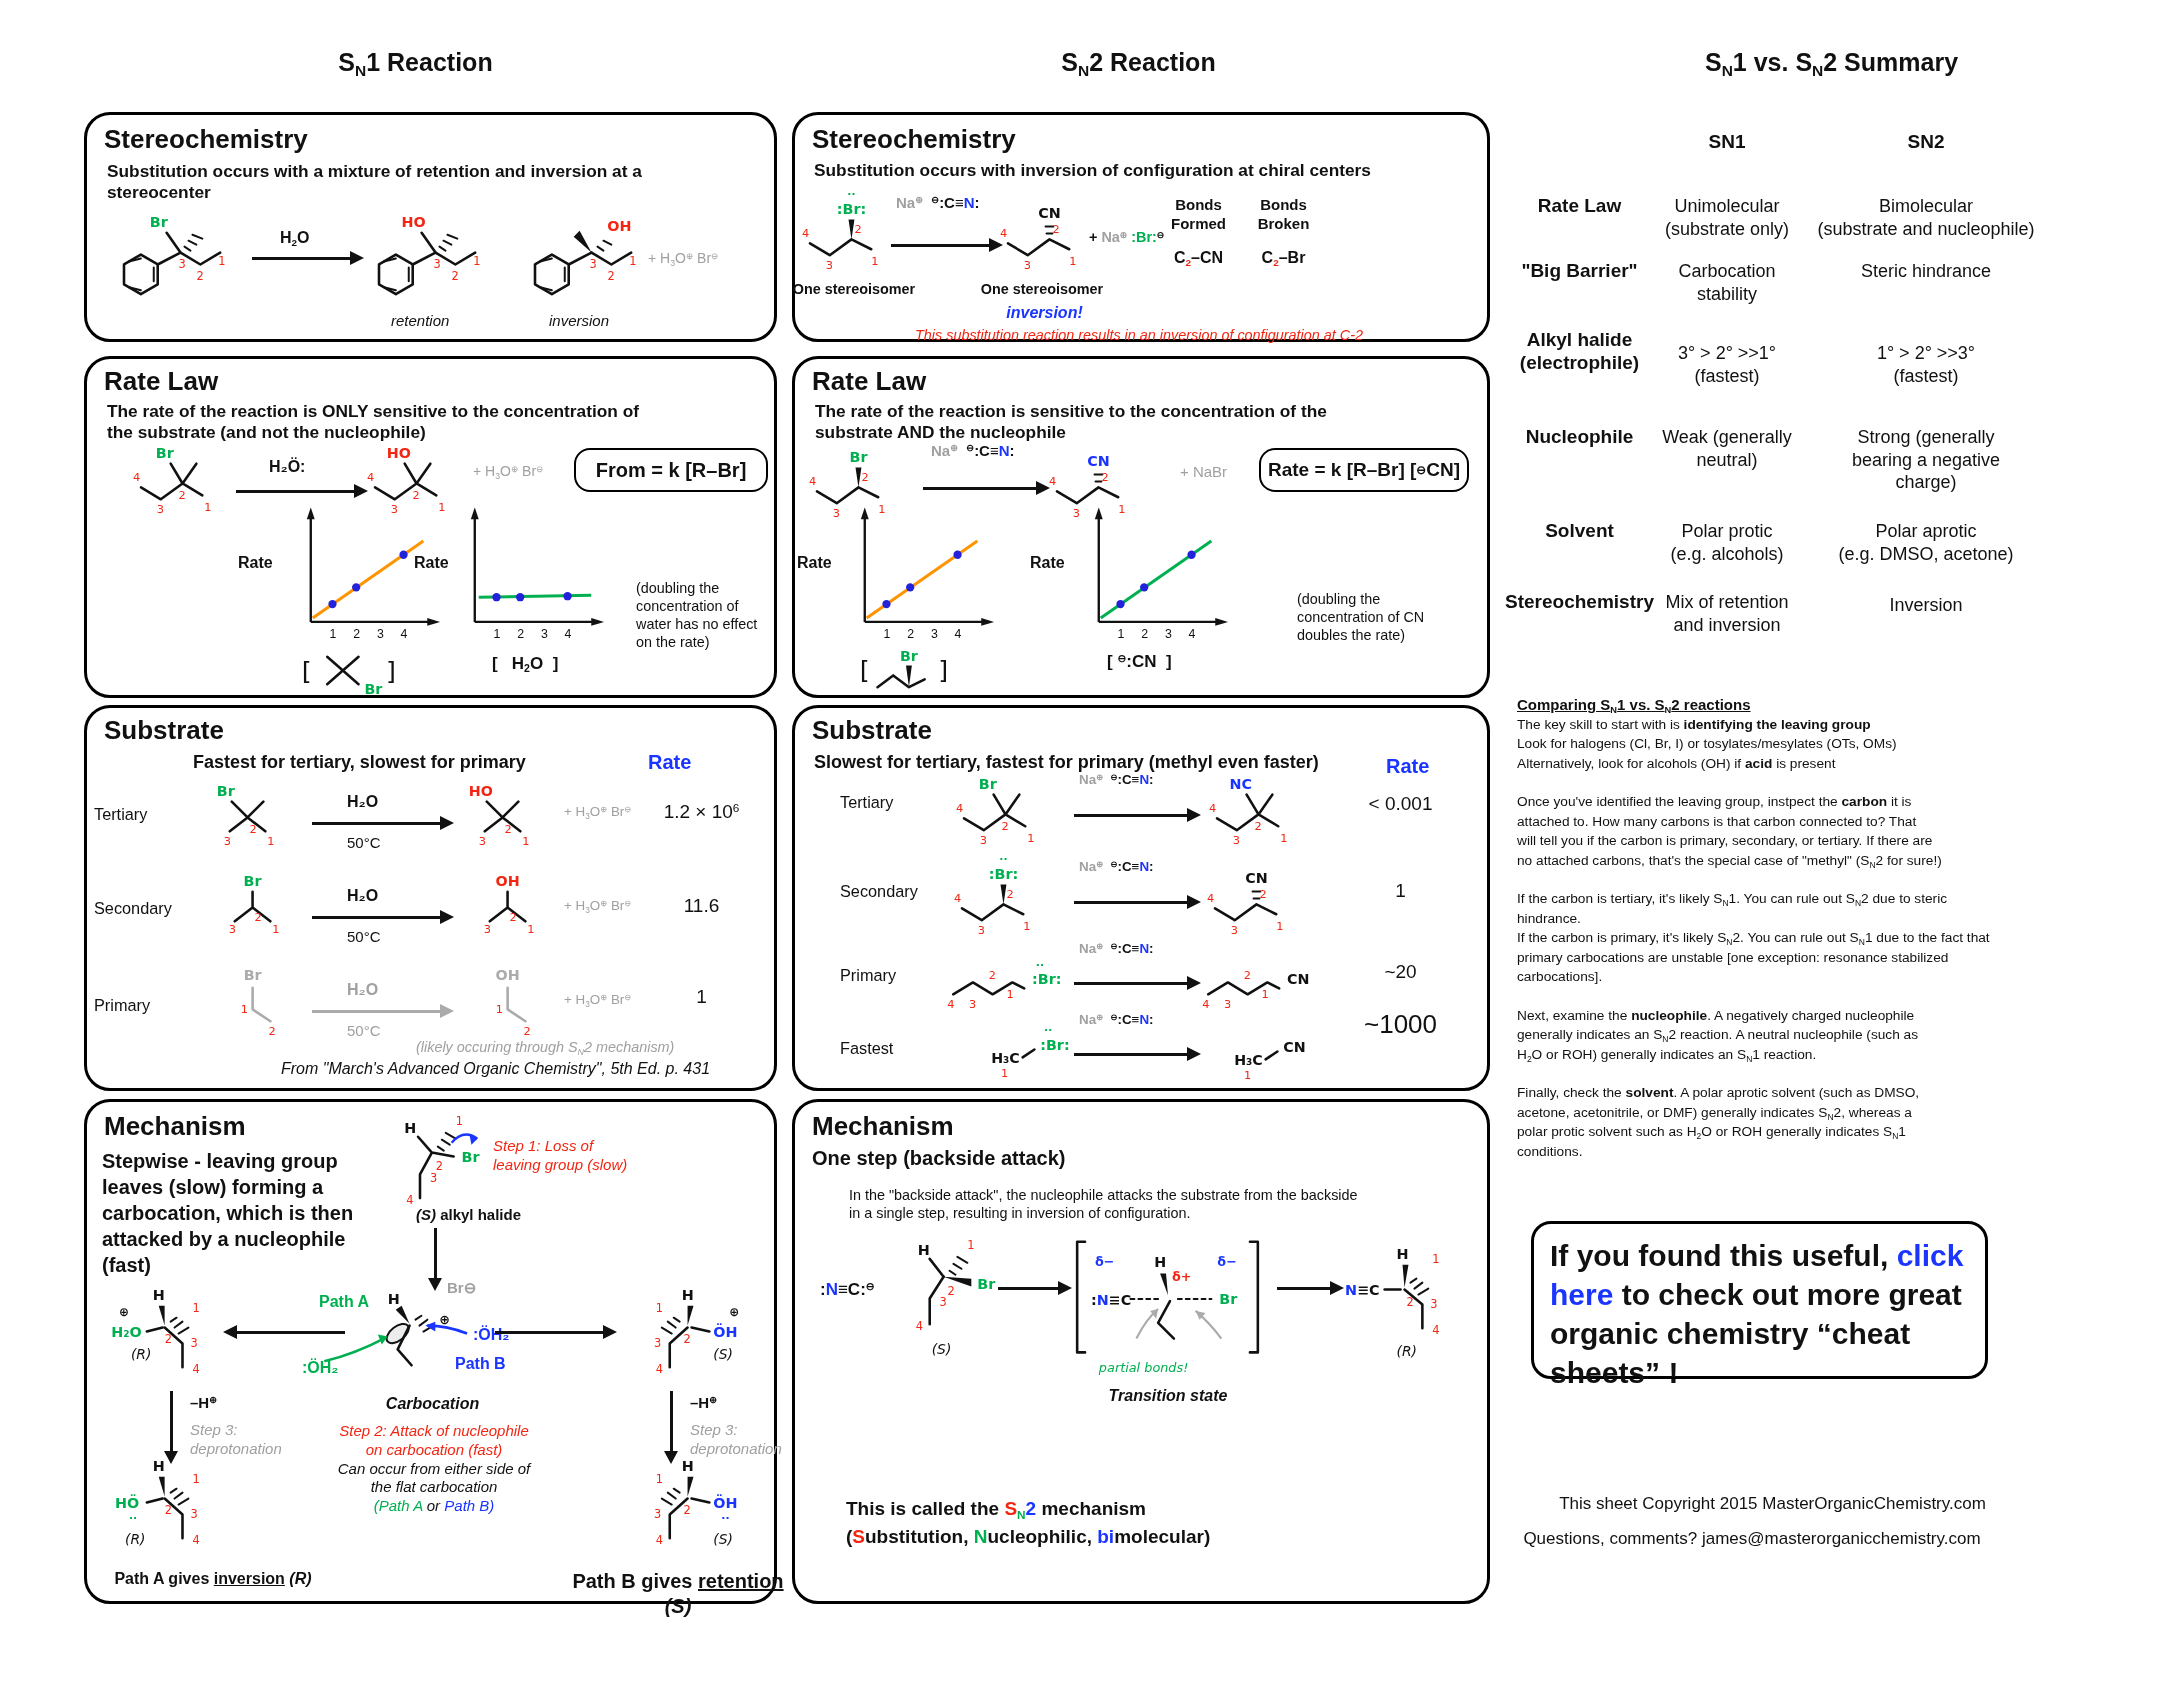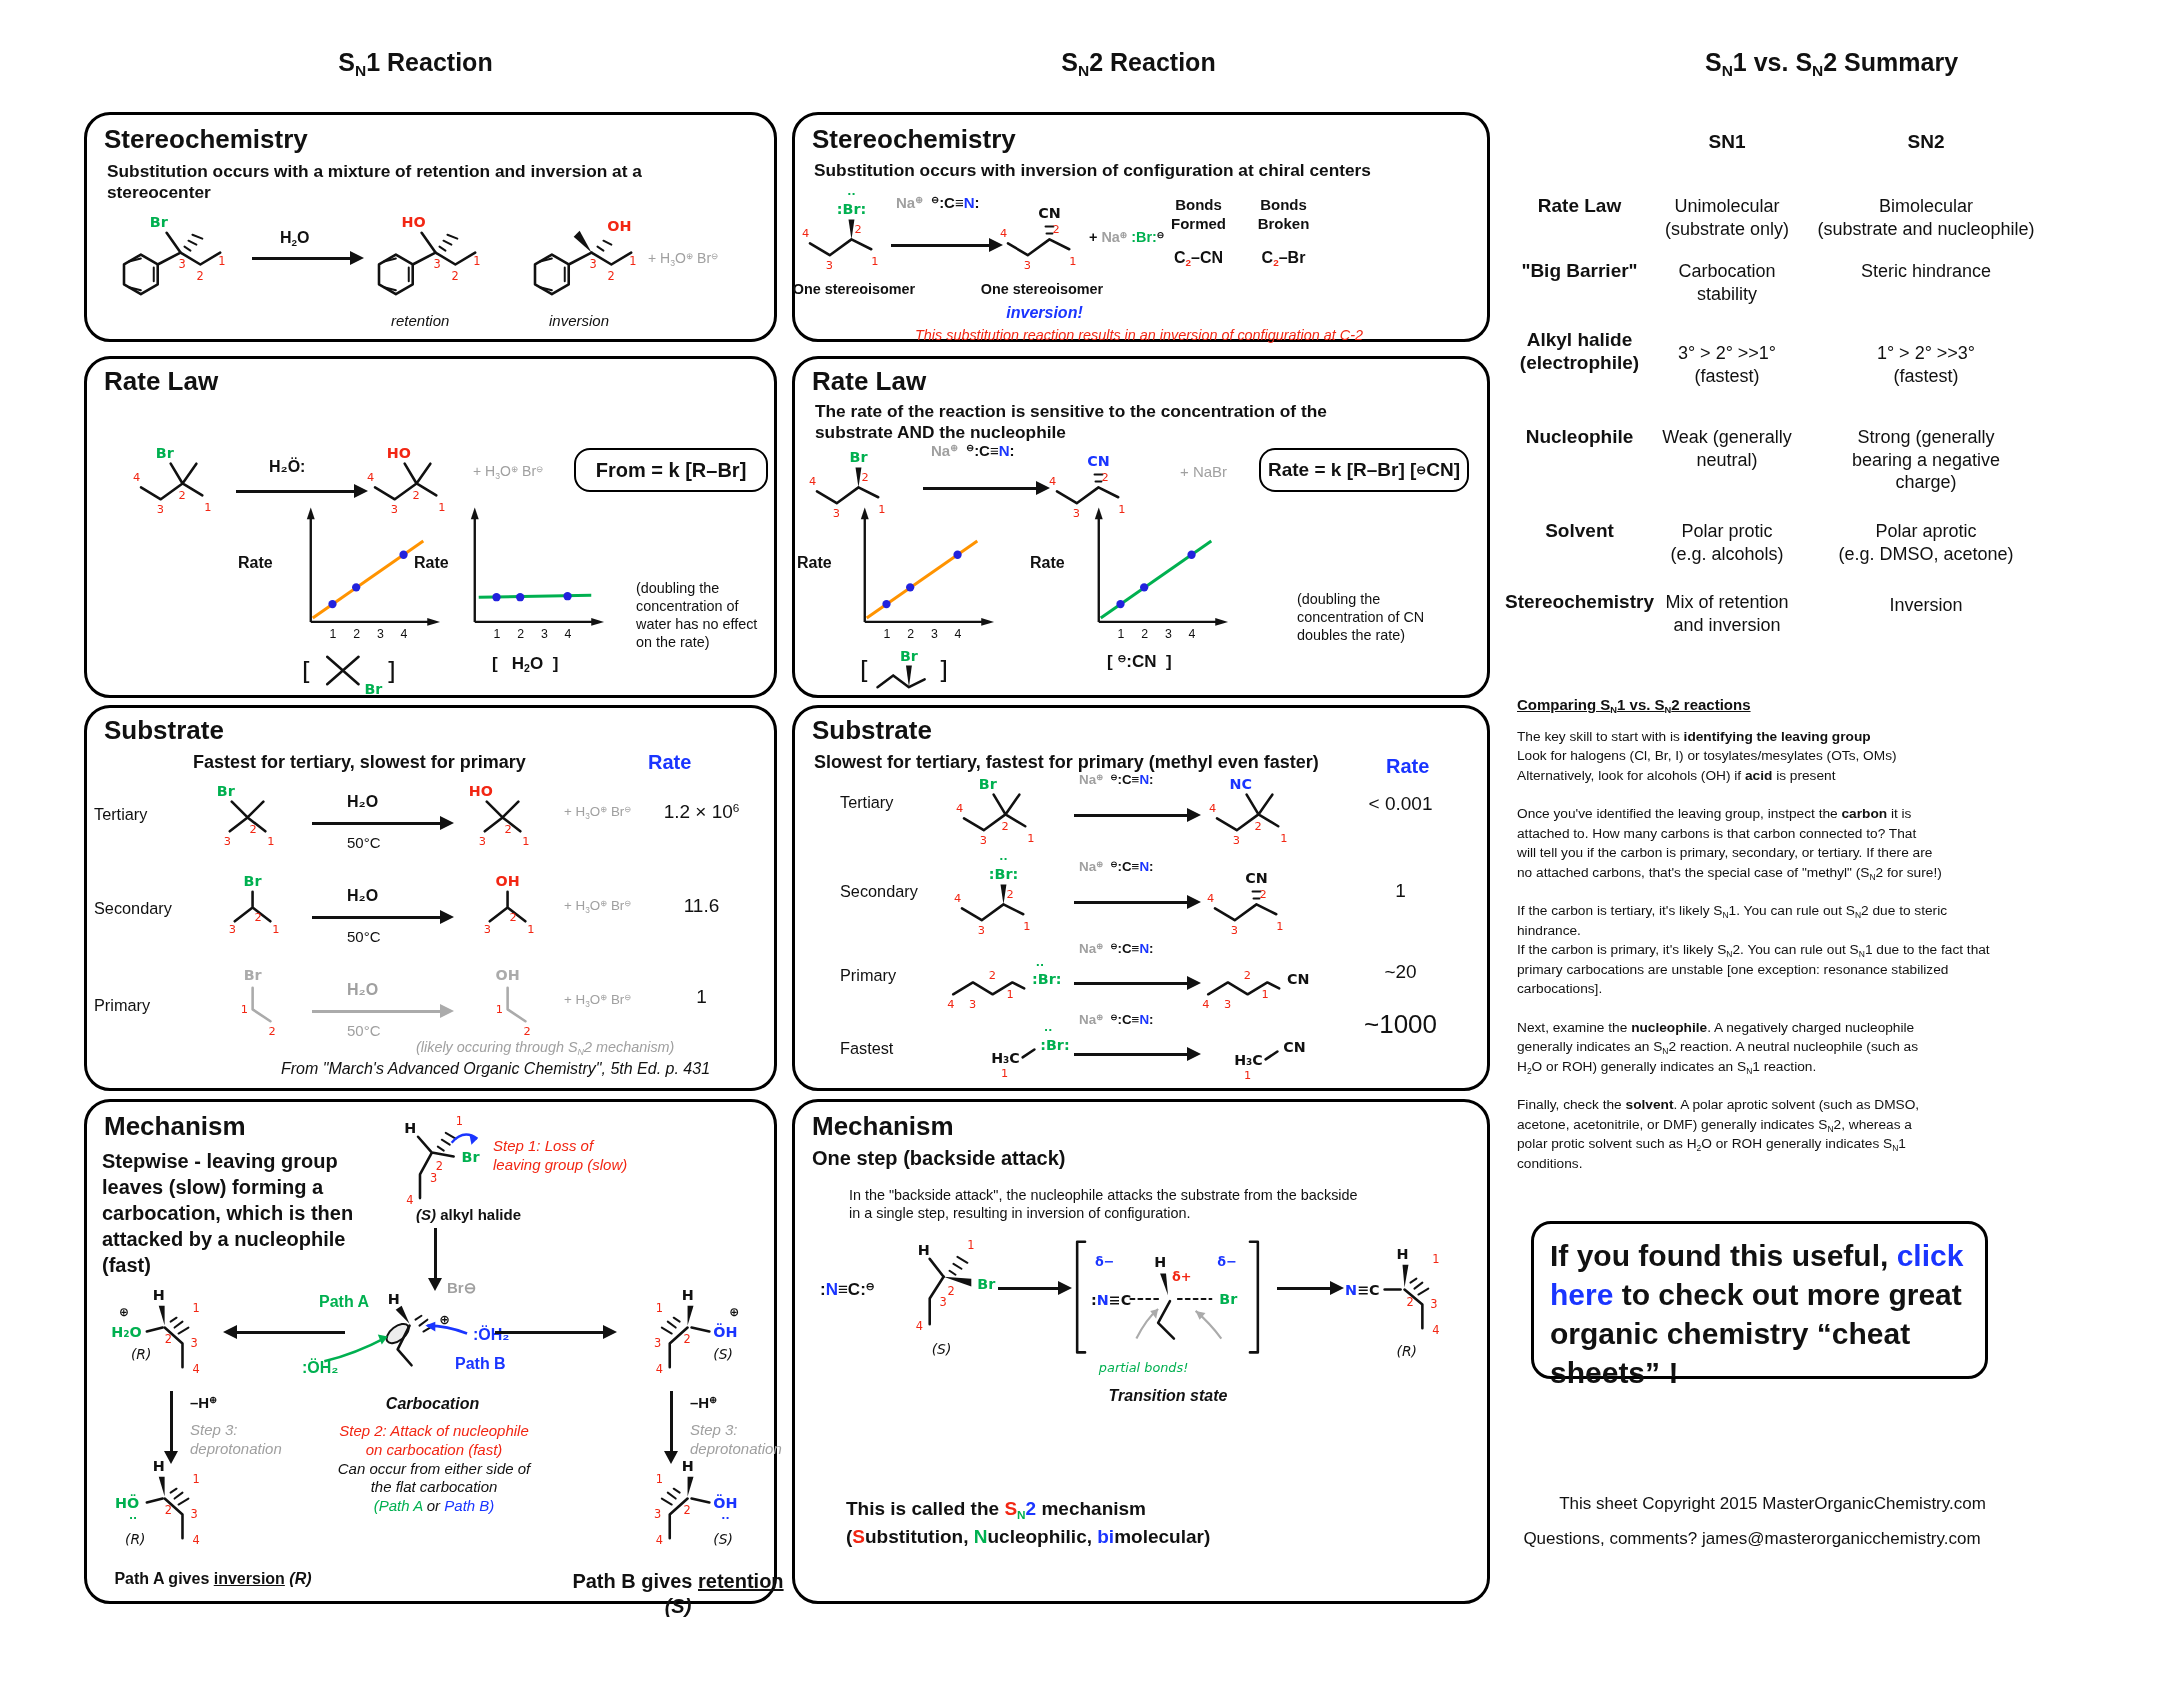--- a/index.html
+++ b/index.html
@@ -122,20 +122,21 @@
 <div class="txt b ctr" style="left:1245px;top:196px;width:77px;font-size:15px">Bonds<br>Broken</div>
 <div class="txt b ctr" style="left:1160px;top:248px;width:77px;font-size:16px">C<sub class="red">2</sub>–CN</div>
 <div class="txt b ctr" style="left:1245px;top:248px;width:77px;font-size:16px">C<sub class="red">2</sub>–Br</div>
 <div class="txt b" style="left:792px;top:280px;width:124px;text-align:center;font-size:14.4px">One stereoisomer</div>
 <div class="txt b" style="left:975px;top:280px;width:134px;text-align:center;font-size:14.4px">One stereoisomer</div>
 <div class="txt b i blue ctr" style="left:980px;top:303px;width:129px;font-size:16px">inversion!</div>
 <div class="txt i red ctr" style="left:822px;top:326px;width:634px;font-size:14.4px">This substitution reaction results in an inversion of configuration at C-2</div>
 
 <div class="box" style="left:84px;top:356px;width:693px;height:342px"></div>
 <div class="btitle" style="left:104px;top:366px">Rate Law</div>
+<div class="desc" style="left:107px;top:401px;width:634px">The rate of the reaction is ONLY sensitive to the concentration of<br>the substrate (and not the nucleophile)</div>
 <svg class="mol" style="left:127px;top:436px" width="119" height="89" viewBox="0 0 120 90">
  <path class="sk" d="M14 52 L34 64 L56 48 L76 60 M56 48 L44 28 M56 48 L70 28"></path>
  <text x="38" y="22" text-anchor="middle" class="grn">Br</text>
  <text class="num" x="6" y="46">4</text>
  <text class="num" x="30" y="78">3</text>
  <text class="num" x="52" y="64">2</text>
  <text class="num" x="78" y="76">1</text>
 </svg>
 <div class="txt b" style="left:269px;top:457px;font-size:16px">H₂Ö:</div>
 <div class="arr" style="left:236px;top:490px;width:119px"></div>
@@ -591,21 +592,21 @@
 
 <div class="sumlab" style="left:1505px;top:520px;width:149px">Solvent</div>
 <div class="sumcell" style="left:1643px;top:520px;width:168px">Polar protic<br>(e.g. alcohols)</div>
 <div class="sumcell" style="left:1812px;top:520px;width:228px">Polar aprotic<br>(e.g. DMSO, acetone)</div>
 
 <div class="sumlab" style="left:1505px;top:591px;width:149px">Stereochemistry</div>
 <div class="sumcell" style="left:1643px;top:591px;width:168px">Mix of retention<br>and inversion</div>
 <div class="sumcell" style="left:1812px;top:594px;width:228px">Inversion</div>
 
 <div class="abs" style="left:1517px;top:696px;width:644px">
- <div class="b" style="font-size:15px;margin-bottom:12px"><u>Comparing S<sub>N</sub>1  vs. S<sub>N</sub>2 reactions</u></div>
+ <div class="b" style="font-size:15px;margin-bottom:0"><u>Comparing S<sub>N</sub>1  vs. S<sub>N</sub>2 reactions</u></div>
  <p class="para">The key skill to start with is <b>identifying the leaving group</b><br>Look for halogens (Cl, Br, I) or tosylates/mesylates (OTs, OMs)<br>Alternatively, look for alcohols (OH) if <b>acid</b> is present</p>
  <p class="para">Once you've identified the leaving group, instpect the <b>carbon</b> it is<br>attached to. How many carbons is that carbon connected to? That<br>will tell you if the carbon is primary, secondary, or tertiary. If there are<br>no attached carbons, that's the special case of "methyl" (S<sub>N</sub>2 for sure!)</p>
  <p class="para">If the carbon is tertiary, it's likely S<sub>N</sub>1.  You can rule out S<sub>N</sub>2 due to steric<br>hindrance.<br>If the carbon is primary, it's likely S<sub>N</sub>2. You can rule out S<sub>N</sub>1 due to the fact that<br>primary carbocations are unstable [one exception: resonance stabilized<br>carbocations].</p>
  <p class="para">Next, examine the <b>nucleophile</b>.  A negatively charged nucleophile<br>generally indicates an S<sub>N</sub>2 reaction.  A neutral nucleophile (such as<br>H<sub>2</sub>O or ROH) generally indicates an S<sub>N</sub>1 reaction.</p>
  <p class="para">Finally, check the <b>solvent</b>.  A polar aprotic solvent (such as DMSO,<br>acetone, acetonitrile, or DMF) generally indicates S<sub>N</sub>2, whereas a<br>polar protic solvent such as H<sub>2</sub>O or ROH generally indicates S<sub>N</sub>1<br>conditions.</p>
 </div>
 
 <div class="abs" style="left:1531px;top:1221px;width:457px;height:158px;border:3.5px solid #000;border-radius:20px;padding:12px 16px;font-size:30px;font-weight:bold;line-height:1.3">If you found this useful, <span class="blue">click here</span> to check out more great organic chemistry “cheat sheets” !</div>
 
 <div class="txt ctr" style="left:1505px;top:1493px;width:535px;font-size:17px">This sheet Copyright 2015 MasterOrganicChemistry.com</div>

